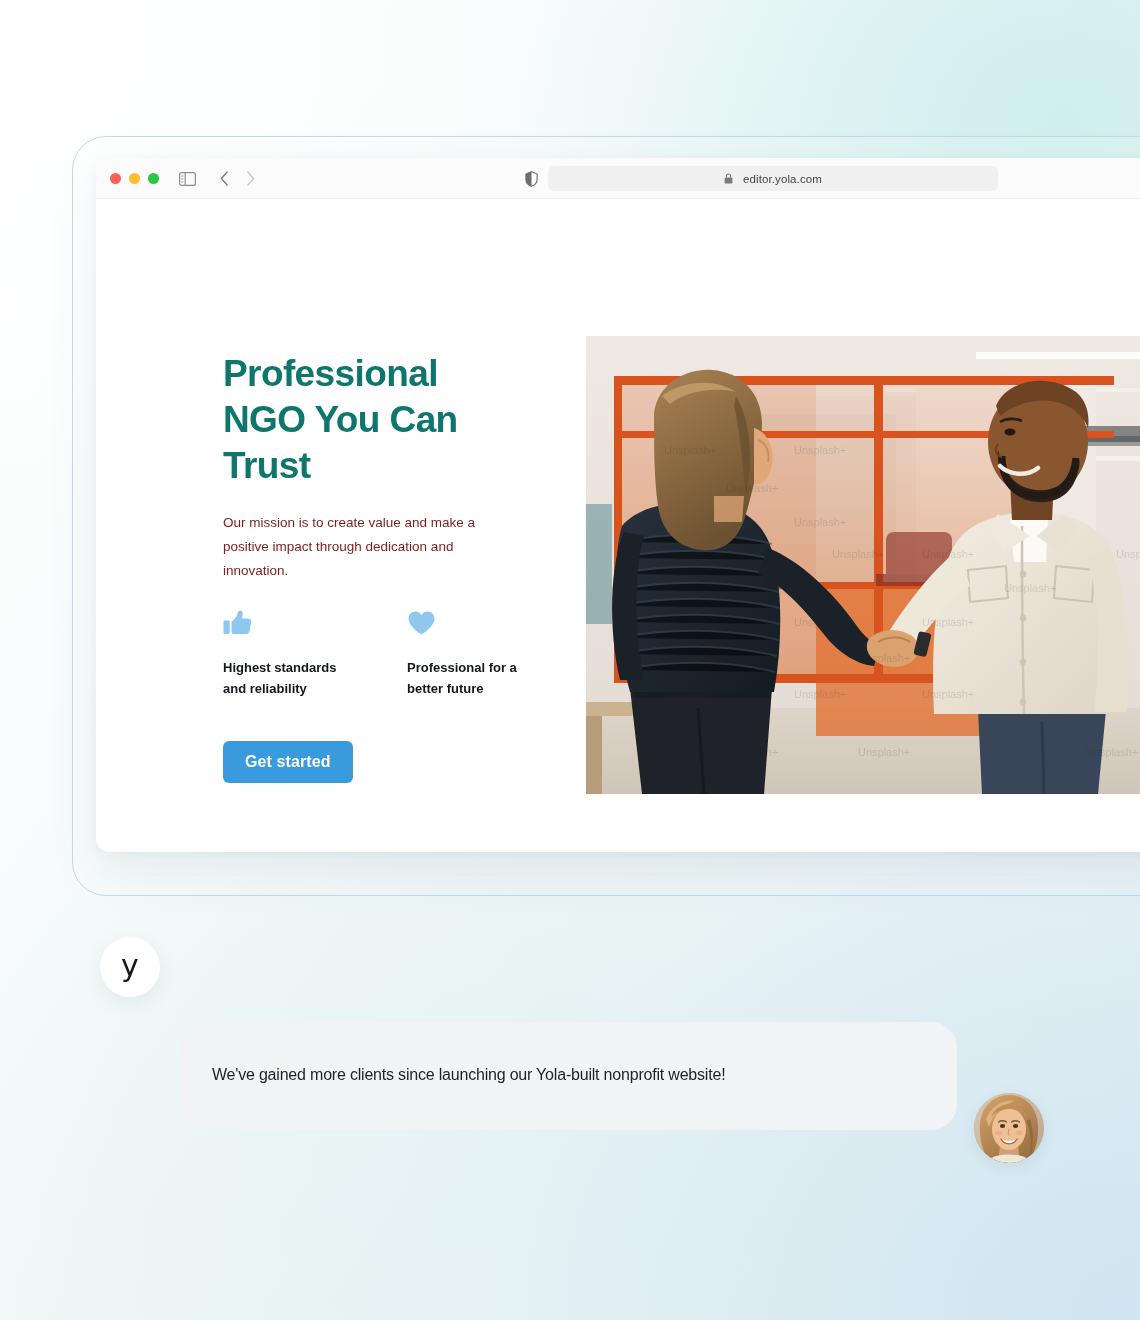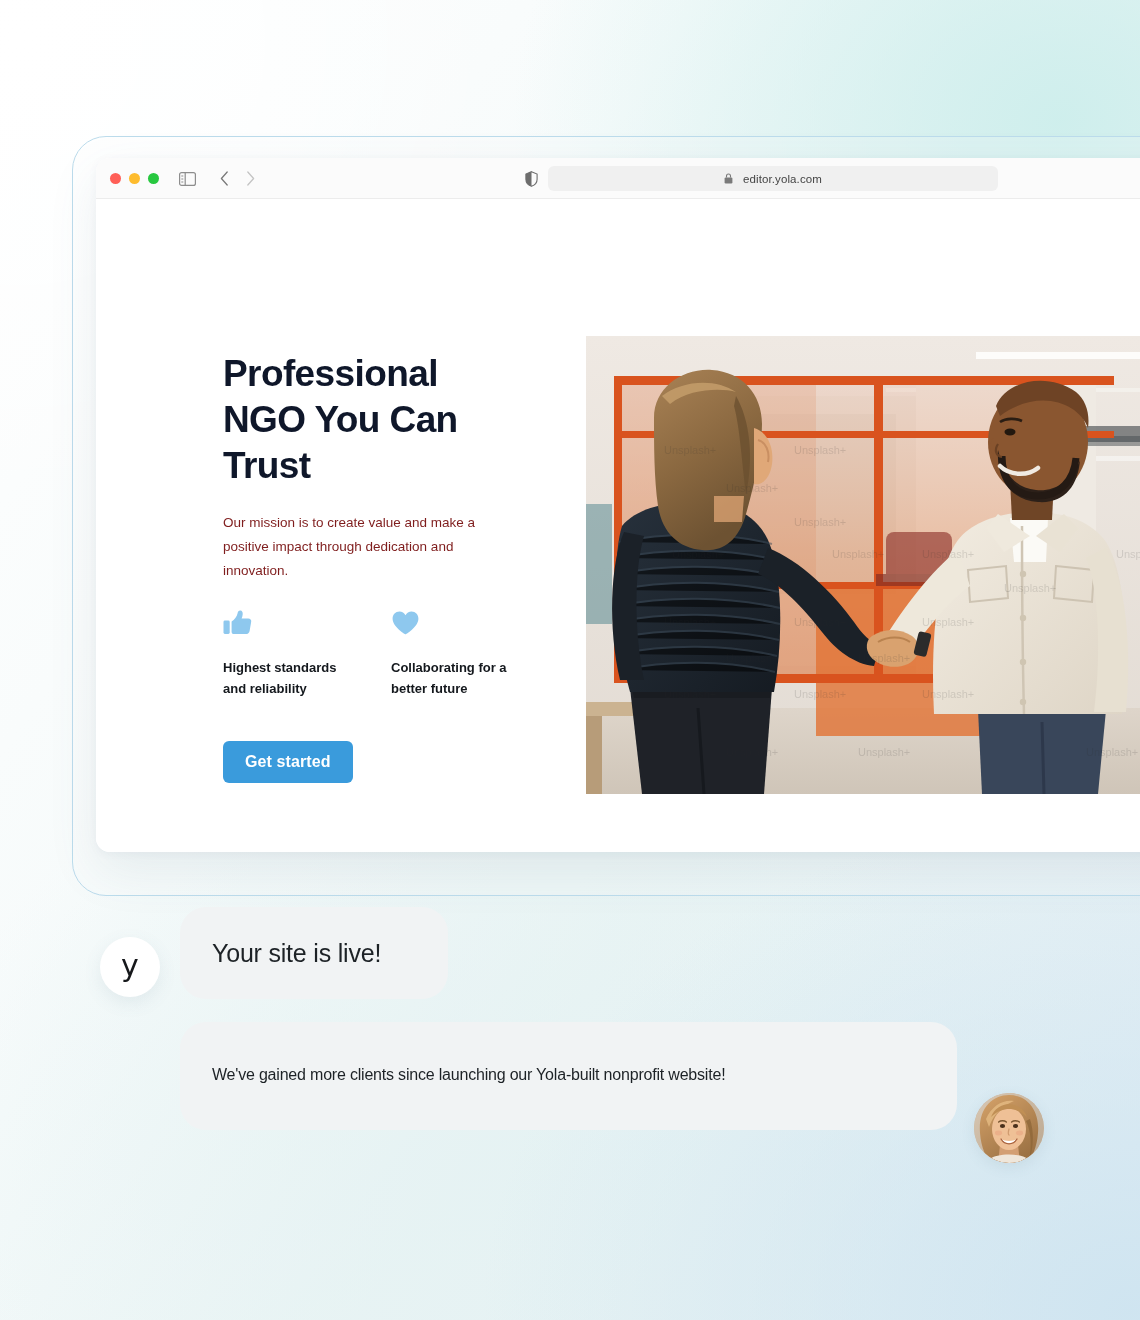--- a/index.html
+++ b/index.html
@@ -104,37 +104,37 @@
     left: 127px;
     top: 152px;
     width: 290px;
   }
 
   #hero-heading {
     font-size: 37px;
     line-height: 46px;
     font-weight: 700;
     letter-spacing: -0.6px;
-    color: #0f172a;
+    color: #0f766e;
   }
 
   #hero-sub {
     margin-top: 22px;
     font-size: 13.5px;
     line-height: 24px;
     color: #7f1d1d;
     width: 278px;
   }
 
   #features {
     position: absolute;
     left: 127px;
     top: 410px;
     display: flex;
-    gap: 38px;
+    gap: 54px;
   }
   .feature { width: 130px; }
   .feature-icon { color: #8ec8ee; display: block; height: 30px; }
   .feature-label {
     margin-top: 18px;
     font-size: 13px;
     line-height: 21px;
     font-weight: 700;
     color: #14181d;
   }
@@ -296,21 +296,21 @@
           </span>
           <div class="feature-label">Highest standards and reliability</div>
         </div>
 
         <div class="feature">
           <span class="feature-icon">
             <svg width="29" height="28" viewBox="0 0 29 28" fill="#8ec8ee">
               <path d="M14.5 25.4 C14.5 25.4 1.6 17.9 1.6 9.7 C1.6 5.6 4.6 2.6 8.4 2.6 C11.1 2.6 13.3 4.1 14.5 6.3 C15.7 4.1 17.9 2.6 20.6 2.6 C24.4 2.6 27.4 5.6 27.4 9.7 C27.4 17.9 14.5 25.4 14.5 25.4 Z"></path>
             </svg>
           </span>
-          <div class="feature-label">Collaborating for a better future</div>
+          <div class="feature-label">Professional for a better future</div>
         </div>
       </div>
 
       <button id="cta-button">Get started</button>
 
       <div id="hero-image">
         <svg width="620" height="458" viewBox="0 0 620 458">
           <defs>
             <linearGradient id="wallg" x1="0" y1="0" x2="0" y2="1">
               <stop offset="0%" stop-color="#efe9e3"></stop>
@@ -495,21 +495,20 @@
         </svg>
       </div>
 
     </div>
   </div>
 
   <div id="chat-avatar-brand">
     <span id="brand-letter">y</span>
   </div>
 
-  <div class="bubble" id="bubble-1">Your site is live!</div>
 
   <div class="bubble" id="bubble-2">We've gained more clients since launching our Yola-built nonprofit website!</div>
 
   <div id="chat-avatar-photo">
     <svg width="70" height="70" viewBox="0 0 70 70">
       <defs>
         <linearGradient id="avbg" x1="0" y1="0" x2="1" y2="1">
           <stop offset="0%" stop-color="#d9c8b4"></stop>
           <stop offset="100%" stop-color="#b9a68f"></stop>
         </linearGradient>

